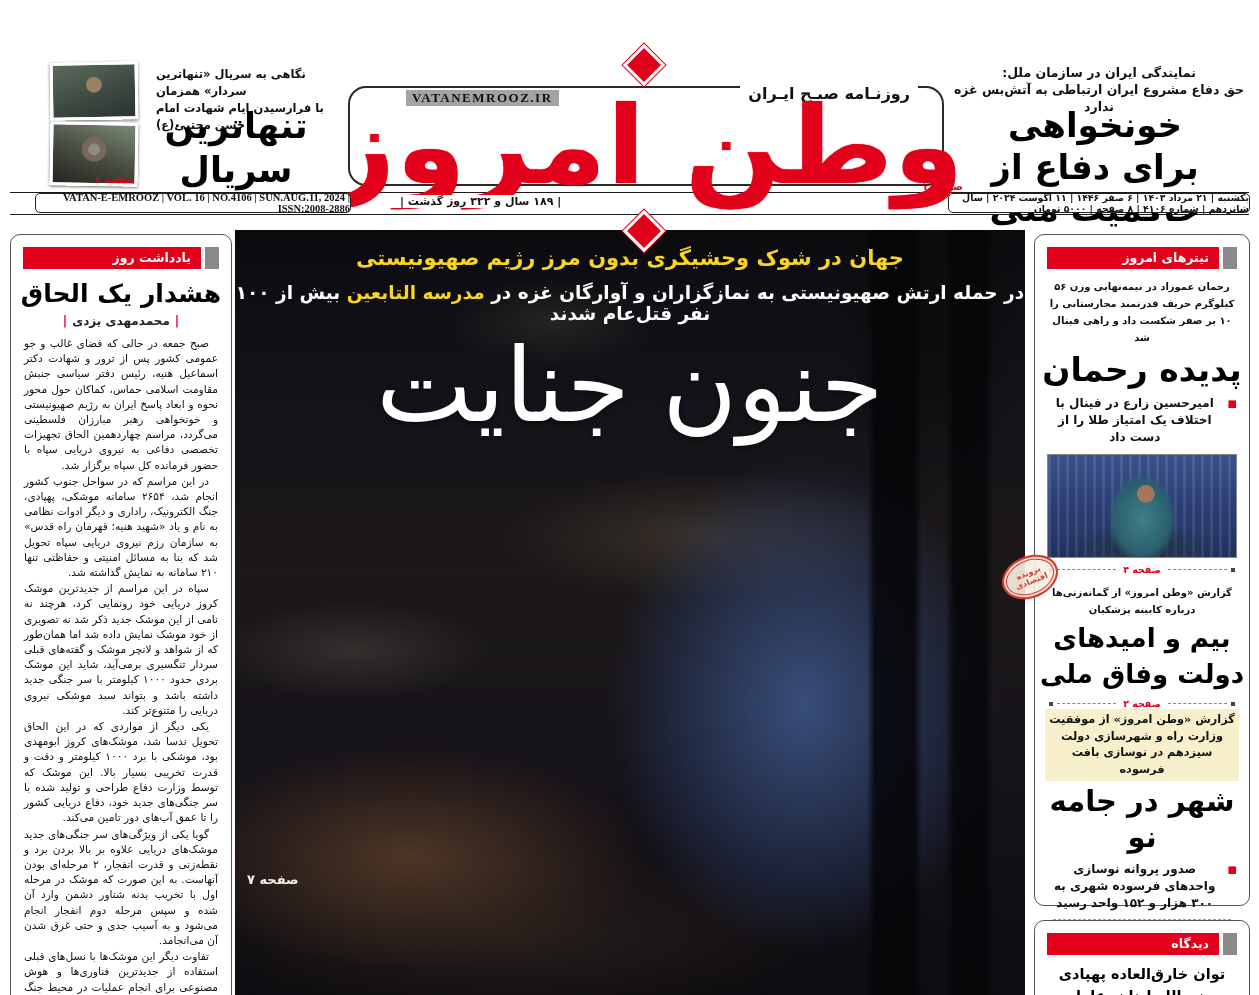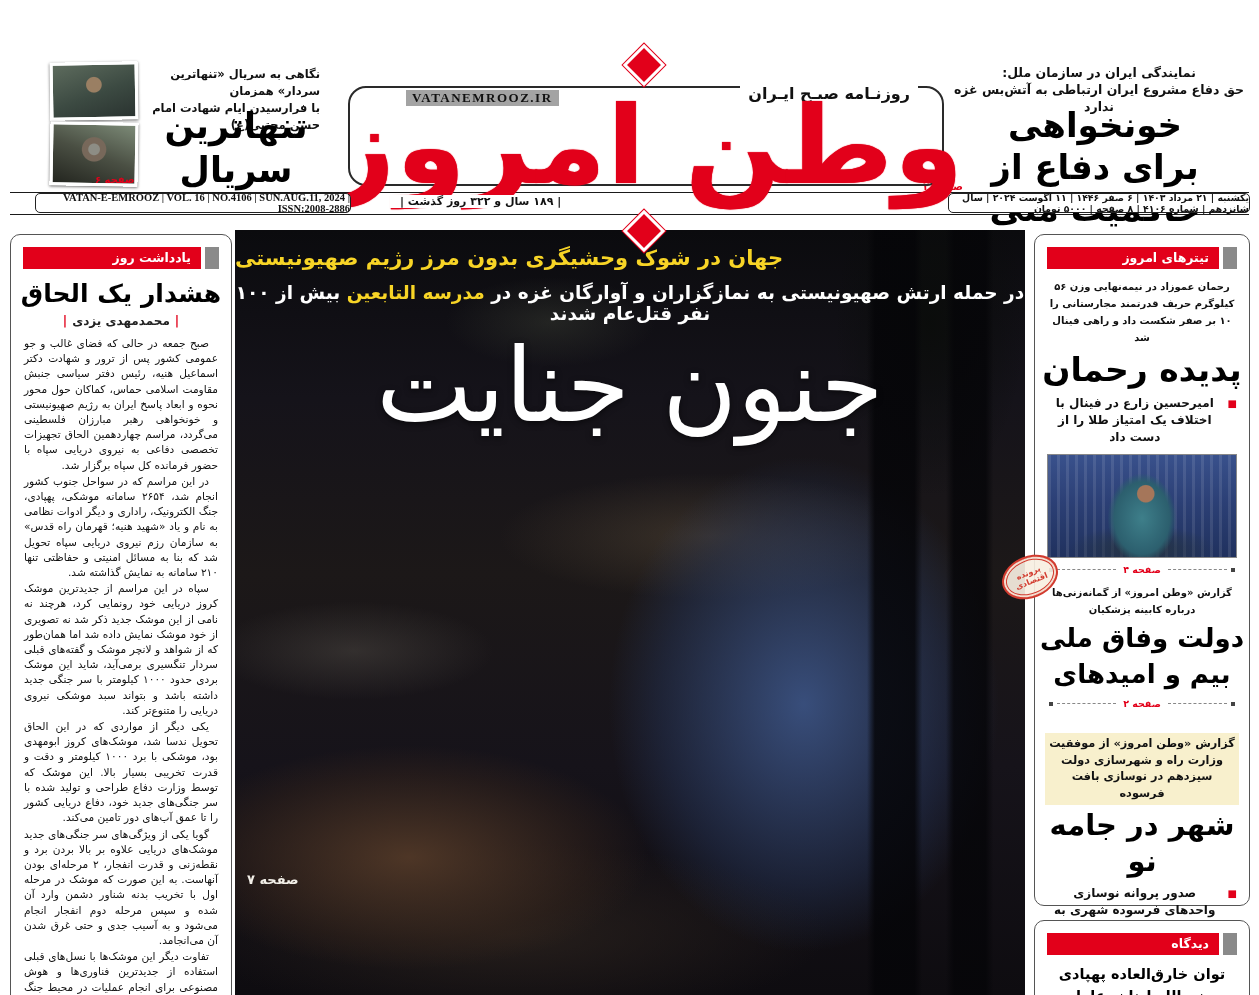--- a/index.html
+++ b/index.html
@@ -80,21 +80,21 @@
       radial-gradient(ellipse 200px 70px at 15% 55%, rgba(90,85,78,.4) 0%, transparent 70%),
       linear-gradient(180deg,#0b0b0e 0%, #15131a 22%, #1c1818 45%, #16131a 70%, #0e0c10 100%);
   }
   .photo-streaks { position:absolute; inset:0;
       background:
         linear-gradient(90deg, transparent 80%, rgba(5,5,8,.85) 81% 86%, transparent 87%),
         linear-gradient(90deg, transparent 90%, rgba(5,5,8,.8) 91% 95%, transparent 96%),
         radial-gradient(ellipse 120px 220px at 88% 12%, rgba(10,12,10,.9) 0%, transparent 80%),
         radial-gradient(ellipse 140px 60px at 40% 12%, rgba(70,75,60,.35) 0%, transparent 75%);
   }
-  .photo-kicker { position:absolute; top:16px; width:100%; text-align:left; color:#f7d426; font-size:21px; font-weight:bold; }
+  .photo-kicker { position:absolute; top:16px; width:100%; text-align:center; color:#f7d426; font-size:21px; font-weight:bold; }
   .photo-subhead { position:absolute; top:52px; width:100%; text-align:center; color:#ffffff; font-size:18.5px; font-weight:bold; }
   .photo-subhead .hl { color:#f7d426; }
   .photo-headline {
     position:absolute; top:92px; width:100%; text-align:center; color:#ffffff;
     font-size:102px; font-weight:normal; line-height:1.25; letter-spacing:-1px;
     text-shadow:0 2px 6px rgba(0,0,0,.55);
   }
   .photo-pageref { position:absolute; left:12px; top:642px; color:#f2efe8; font-size:13px; font-weight:bold; }
 
   
@@ -113,21 +113,21 @@
         radial-gradient(ellipse 46px 60px at 50% 62%, #3e7f8a 0%, #2c5f6e 60%, transparent 75%),
         radial-gradient(ellipse 90px 30px at 50% 92%, #26343f 0%, transparent 80%),
         repeating-linear-gradient(90deg, rgba(255,255,255,.10) 0 3px, transparent 3px 9px),
         linear-gradient(180deg,#39518c 0%, #2c4076 45%, #20315e 100%);
   }
   .divider { display:flex; align-items:center; margin:6px 14px 0 14px; }
   .divider .dsq { width:4px; height:4px; background:#444; }
   .divider .dline { flex:1; border-top:1.5px dashed #888; margin:0 4px; }
   .divider .dlabel { color:#e2001a; font-size:9.5px; font-weight:bold; padding:0 3px; }
   .divider-plain { border-top:1.5px dashed #999; margin:7px 18px 0 18px; }
-  .side-kicker-hl { background:#f8f0cd; margin:24px 10px 0 10px; padding:3px 4px; font-size:11.3px; font-weight:bold; text-align:center; line-height:16.5px; color:#111; }
+  .side-kicker-hl { background:#f8f0cd; margin:0 10px 0 10px; padding:3px 4px; font-size:11.3px; font-weight:bold; text-align:center; line-height:16.5px; color:#111; }
   .stamp {
     position:absolute; right:200px; top:556px; width:58px; height:42px; z-index:6;
     border:2px solid #d23b2f; border-radius:50%; transform:rotate(-22deg);
     background:rgba(247,239,226,.92); box-shadow:inset 0 0 0 2px rgba(247,239,226,.9), inset 0 0 0 3px #d23b2f;
     display:flex; align-items:center; justify-content:center;
     color:#d23b2f; font-size:8px; font-weight:bold; text-align:center; line-height:9px;
   }
 
   
   .view-box {
@@ -150,21 +150,21 @@
     <div class="tagline" style="right:30px; top:36px; background:#fff; padding:0 8px;">روزنـامه صبـح ایـران</div>
     <div class="logo-big" style="top:44px;">وطن امروز</div>
     <div class="ornament" style="left:283px; top:2px;"></div>
     <div class="ornament" style="left:283px; top:168px;"></div>
   </div>
 
   <div class="abs" style="left:48px; top:62px; width:90px;">
     <div class="tl-photo tl-photo-1" style="transform:rotate(-1deg);"></div>
     <div class="tl-photo tl-photo-2" style="margin-top:2px; transform:rotate(1deg);"></div>
   </div>
-  <div class="abs kicker-sm" style="left:124px; top:66px; width:196px; text-align:right;">
+  <div class="abs kicker-sm" style="left:156px; top:66px; width:196px; text-align:left;">
     <div>نگاهی به سریال «تنهاترین سردار» همزمان</div>
     <div>با فرارسیدن ایام شهادت امام حسن مجتبی(ع)</div>
   </div>
   <div class="abs headline-top" style="left:140px; top:104px; width:192px; text-align:center; font-size:35px; line-height:44px;">
     <div>تنهاترین</div>
     <div>سریال</div>
   </div>
   <div class="abs pageref" style="left:95px; top:174px;">صفحه ۶</div>
 
   <div class="abs kicker-sm" style="right:9px; top:64px; width:302px; text-align:center; font-size:12.5px;">
@@ -227,22 +227,22 @@
     <div class="divider">
       <span class="dsq"></span>
       <span class="dline"></span>
       <span class="dlabel">صفحه ۴</span>
       <span class="dline"></span>
       <span class="dsq"></span>
     </div>
 
     <div class="side-kicker">گزارش «وطن امروز» از گمانه‌زنی‌ها درباره کابینه پزشکیان</div>
     <div class="side-headline-lg">
+      <div>بیم و امیدهای</div>
       <div>دولت وفاق ملی</div>
-      <div>بیم و امیدهای</div>
     </div>
     <div class="divider">
       <span class="dsq"></span>
       <span class="dline"></span>
       <span class="dlabel">صفحه ۲</span>
       <span class="dline"></span>
       <span class="dsq"></span>
     </div>
 
     <div class="side-kicker-hl">گزارش «وطن امروز» از موفقیت وزارت راه و شهرسازی دولت سیزدهم در نوسازی بافت فرسوده</div>

